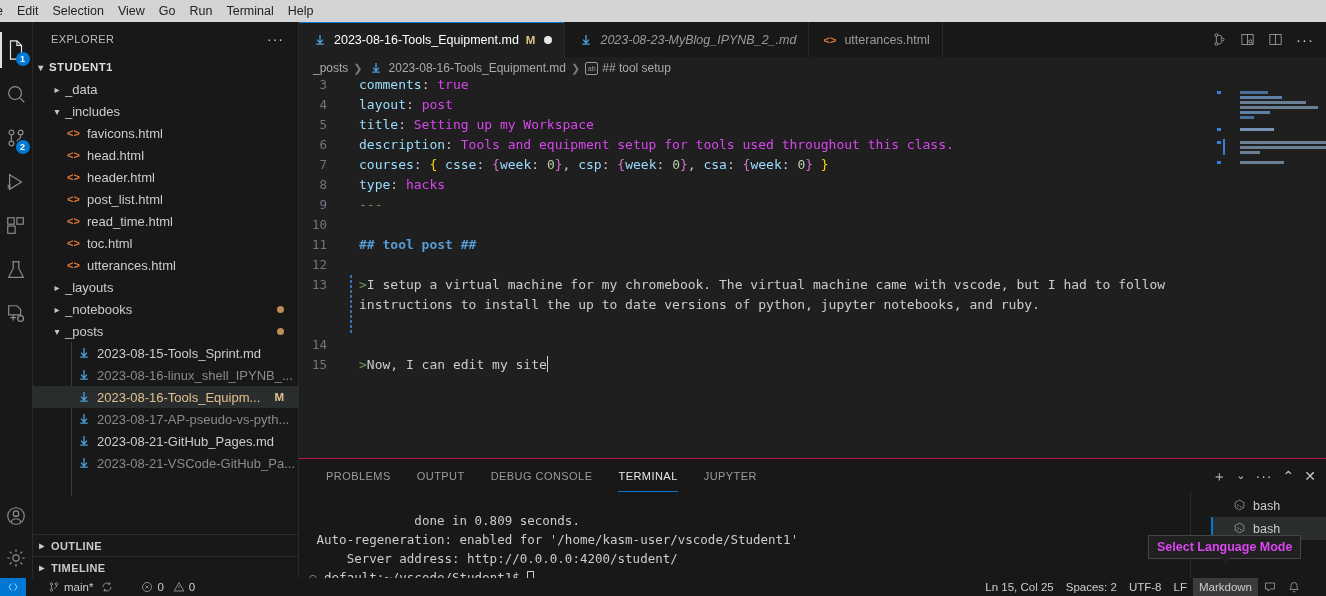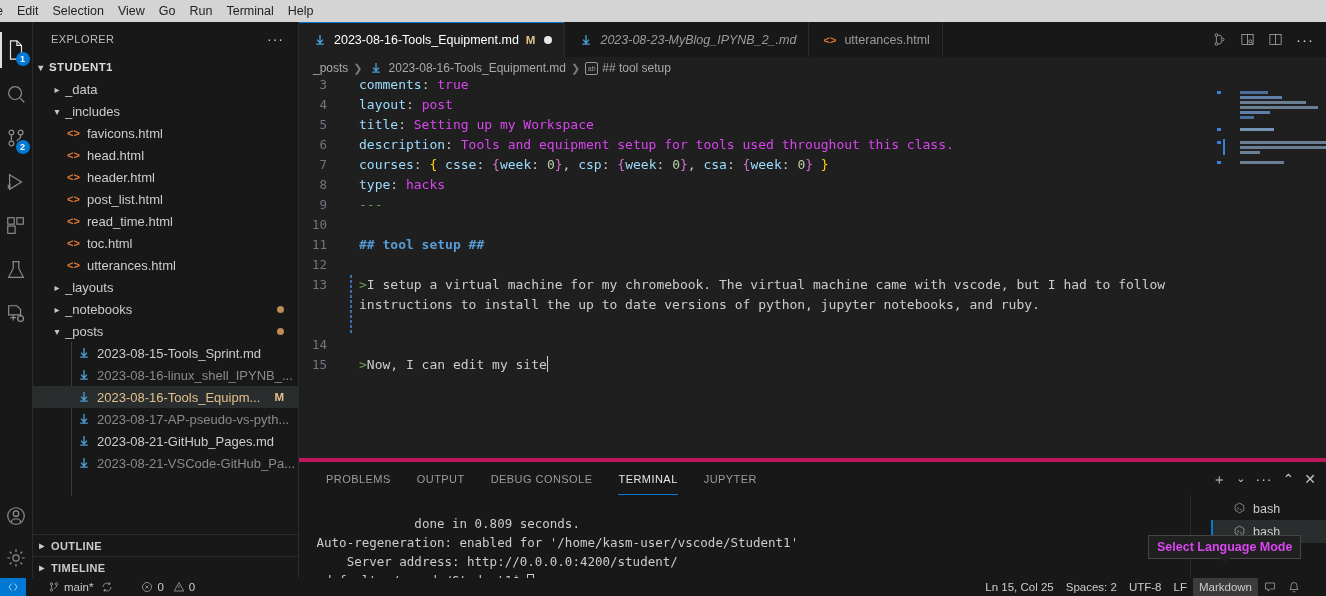--- a/index.html
+++ b/index.html
@@ -117,21 +117,21 @@
   .brc { color: #ffd700; } .brc2 { color: #da70d6; } .num { color: #b5cea8; }
   .hd { color: #569cd6; font-weight: bold; }
   .qt { color: #6a9955; }
   .dash { color: #6a9955; }
   .cursor { display: inline-block; width: 1.5px; height: 16px; background: #cfcfcf; vertical-align: -3px; }
   .minimap { width: 112px; flex: 0 0 112px; background: #1f1f1f; position: relative; padding-top: 4px; }
   .mm-line { height: 2px; margin: 1px 0 1px 12px; }
   .mm-marker { position: absolute; left: 3px; width: 4px; height: 3px; background: #3a7fd5; }
 
   
-  .panel { height: 120px; flex: 0 0 120px; background: #181818; border-top: 4px solid #be185d;
+  .panel { height: 120px; flex: 0 0 120px; background: #181818; border-top: 1px solid #be185d;
            display: flex; flex-direction: column; position: relative; }
   .panel-head { height: 33px; display: flex; align-items: center; padding-left: 14px; gap: 0; }
   .ptab { font-size: 11px; letter-spacing: .45px; color: #9b9b9b; padding: 0 13px; height: 33px;
           display: flex; align-items: center; cursor: pointer; position: relative; }
   .ptab.active { color: #e7e7e7; }
   .ptab.active::after { content: ""; position: absolute; left: 13px; right: 13px; bottom: 0; height: 1px; background: #0078d4; }
   .panel-actions { margin-left: auto; display: flex; align-items: center; gap: 10px; padding-right: 10px; color: #c5c5c5; }
   .panel-actions span { cursor: pointer; font-size: 14px; line-height: 1; }
   .panel-body { flex: 1; display: flex; min-height: 0; }
   .term { flex: 1; font-family: "DejaVu Sans Mono", monospace; font-size: 12.5px;
@@ -504,21 +504,21 @@
             <span class="ctext dash">---</span>
           </div>
           <div class="codeline">
             <span class="lnum">10</span>
             <span class="fold"></span>
             <span class="ctext"></span>
           </div>
           <div class="codeline">
             <span class="lnum">11</span>
             <span class="fold bar"></span>
-            <span class="ctext hd">## tool setup ##</span>
+            <span class="ctext hd">## tool post ##</span>
           </div>
           <div class="codeline">
             <span class="lnum">12</span>
             <span class="fold"></span>
             <span class="ctext"></span>
           </div>
           <div class="codeline" style="height:60px">
             <span class="lnum">13</span>
             <span class="fold bar" style="align-self:stretch"></span>
             <span class="ctext" style="max-width:838px"><span class="qt">&gt;</span><span class="p">I setup a virtual machine for my chromebook. The virtual machine came with vscode, but I had to follow instructions to install the up to date versions of python, jupyter notebooks, and ruby.</span></span>

